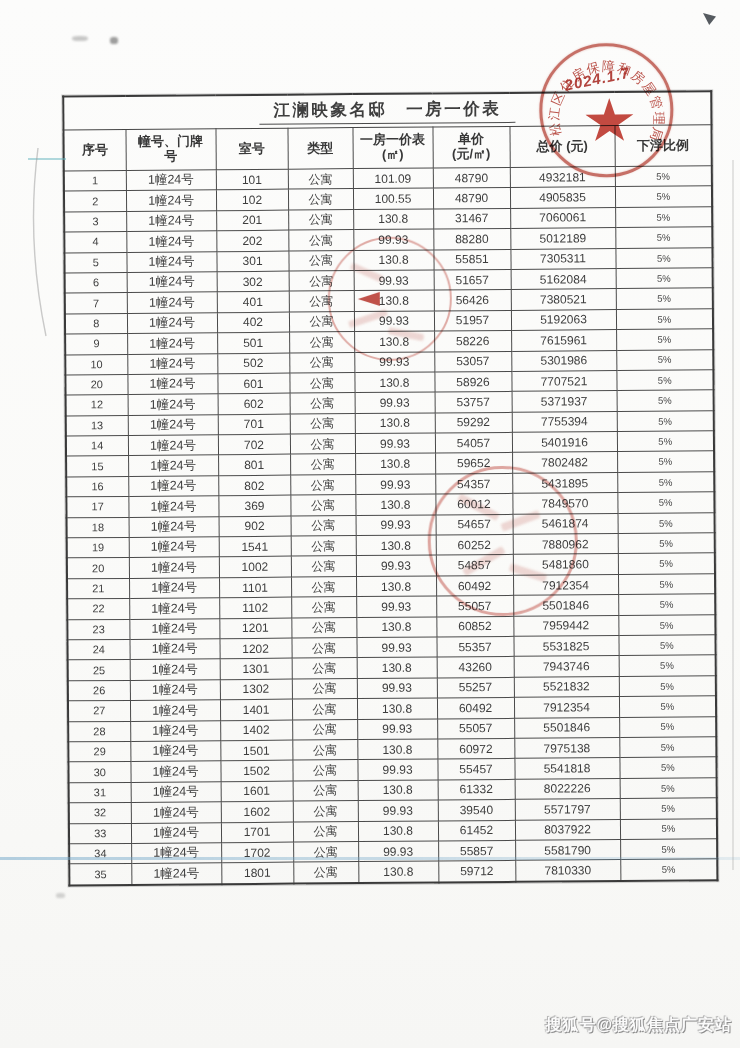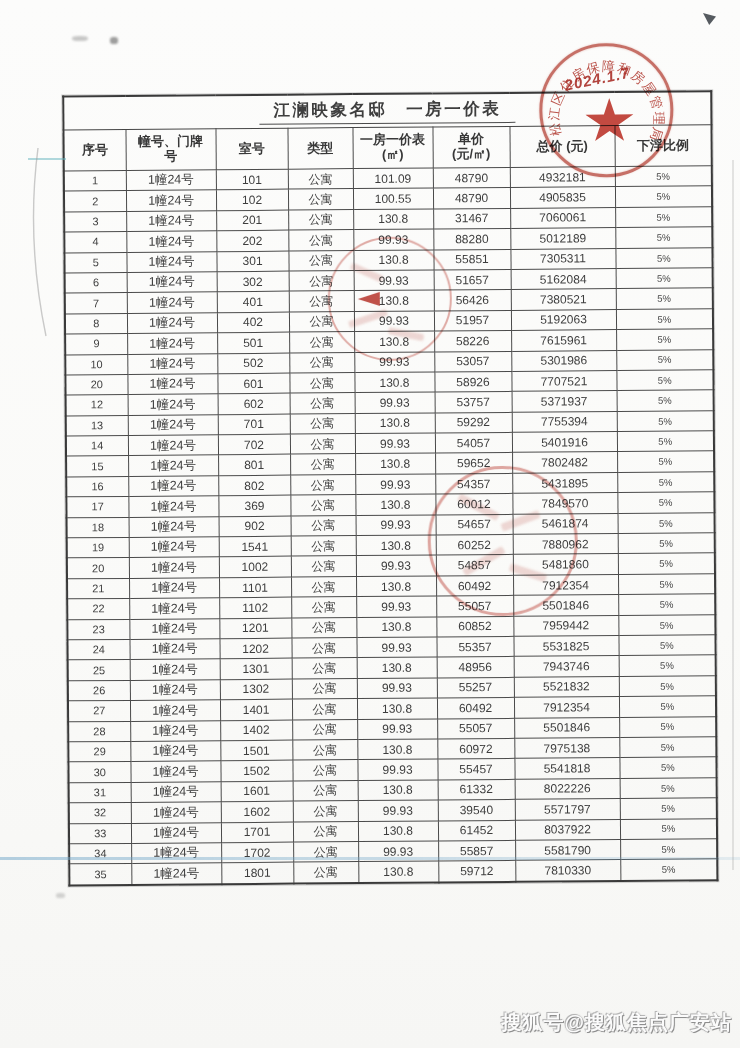--- a/index.html
+++ b/index.html
@@ -88,21 +88,21 @@
   .smudge{position:absolute;background:rgba(120,120,120,.4);filter:blur(1px);border-radius:40%;}
   .cursor-mark{
     position:absolute;left:703px;top:13px;width:13px;height:12px;
     background:#565b60;
     clip-path:polygon(0 0,100% 30%,48% 100%);
   }
 
   
   .watermark{
     position:absolute;right:8px;bottom:12px;
-    font-size:20px;font-weight:700;letter-spacing:1px;color:#fbfbfb;
+    font-size:16px;font-weight:700;letter-spacing:1px;color:#fbfbfb;
     text-shadow:1px 1px 0 #8e8e8e,-1px -1px 0 #b5b5b5,0 0 2px #9a9a9a;
     white-space:nowrap;
   }
 </style>
 </head>
 <body>
 
 <div class="page">
 
   <div class="scan">
@@ -378,21 +378,21 @@
             <td>55357</td>
             <td>5531825</td>
             <td>5%</td>
           </tr>
           <tr>
             <td>25</td>
             <td>1幢24号</td>
             <td>1301</td>
             <td>公寓</td>
             <td>130.8</td>
-            <td>48956</td>
+            <td>43260</td>
             <td>7943746</td>
             <td>5%</td>
           </tr>
           <tr>
             <td>26</td>
             <td>1幢24号</td>
             <td>1302</td>
             <td>公寓</td>
             <td>99.93</td>
             <td>55257</td>

